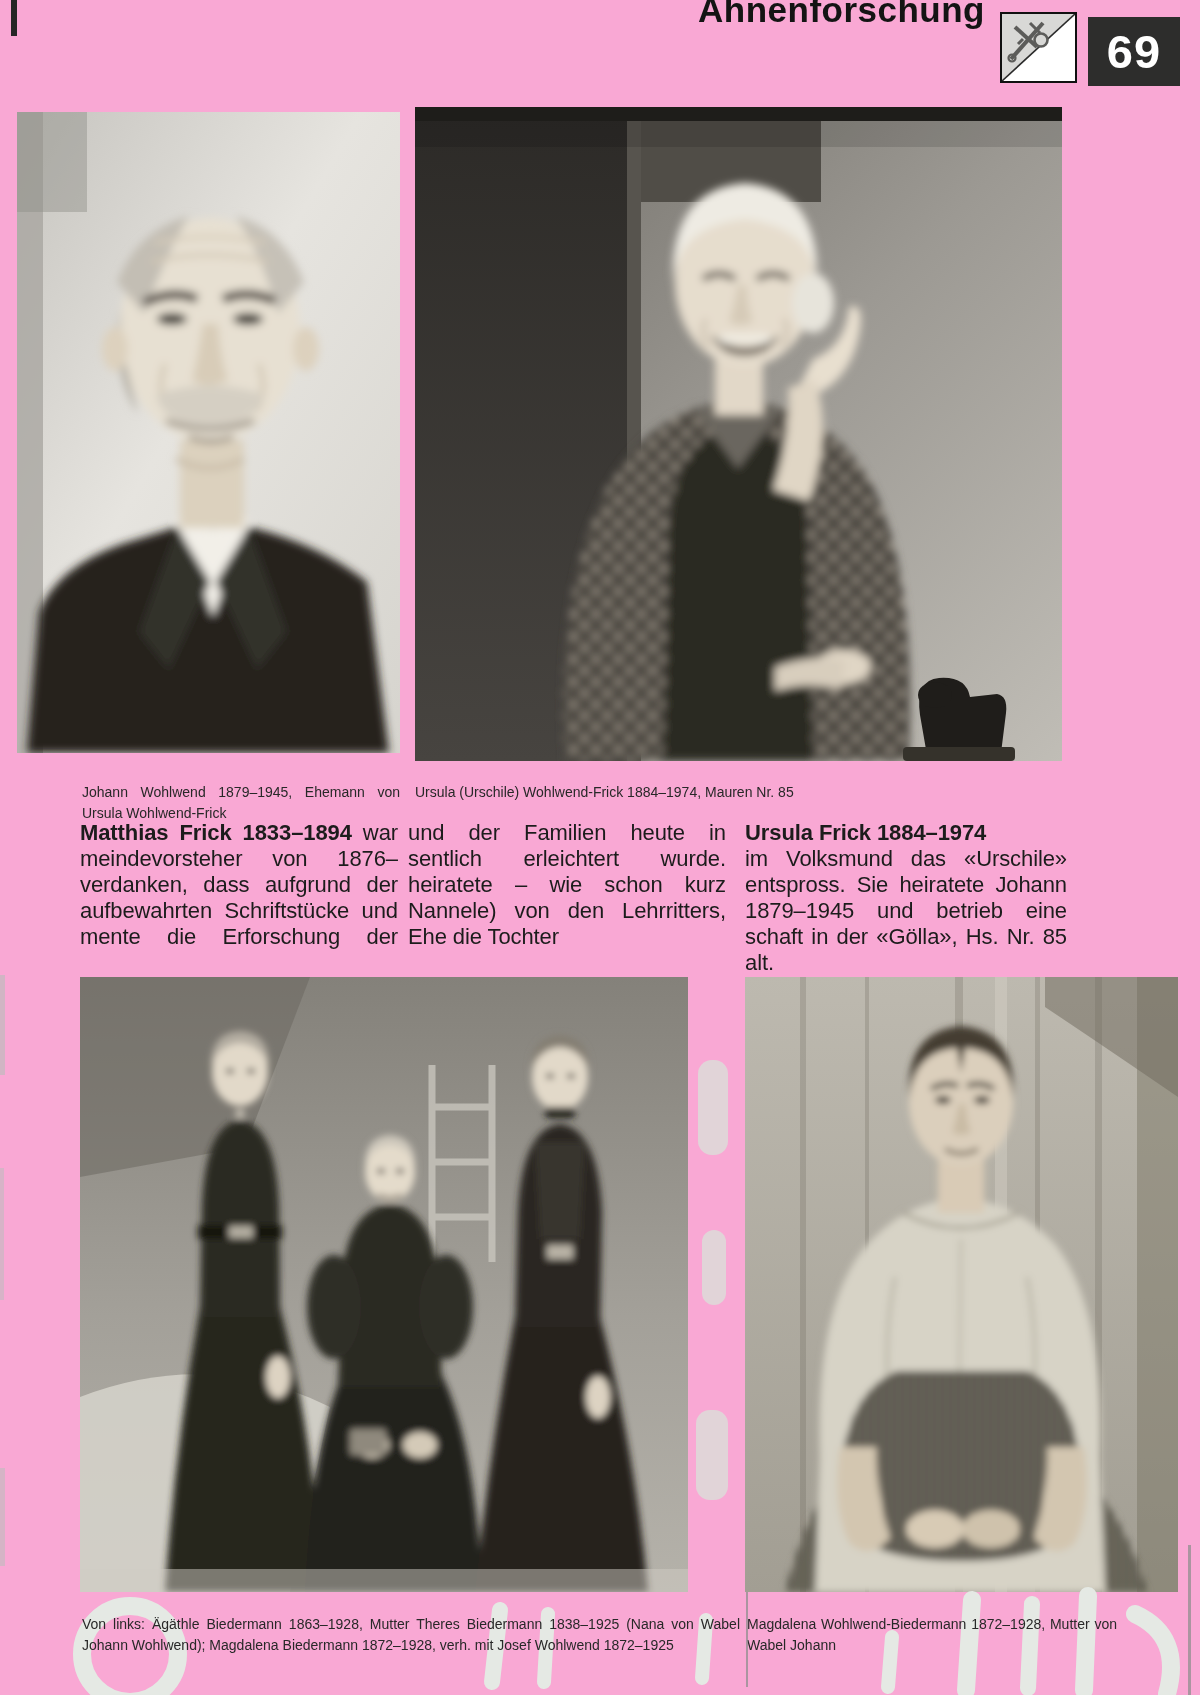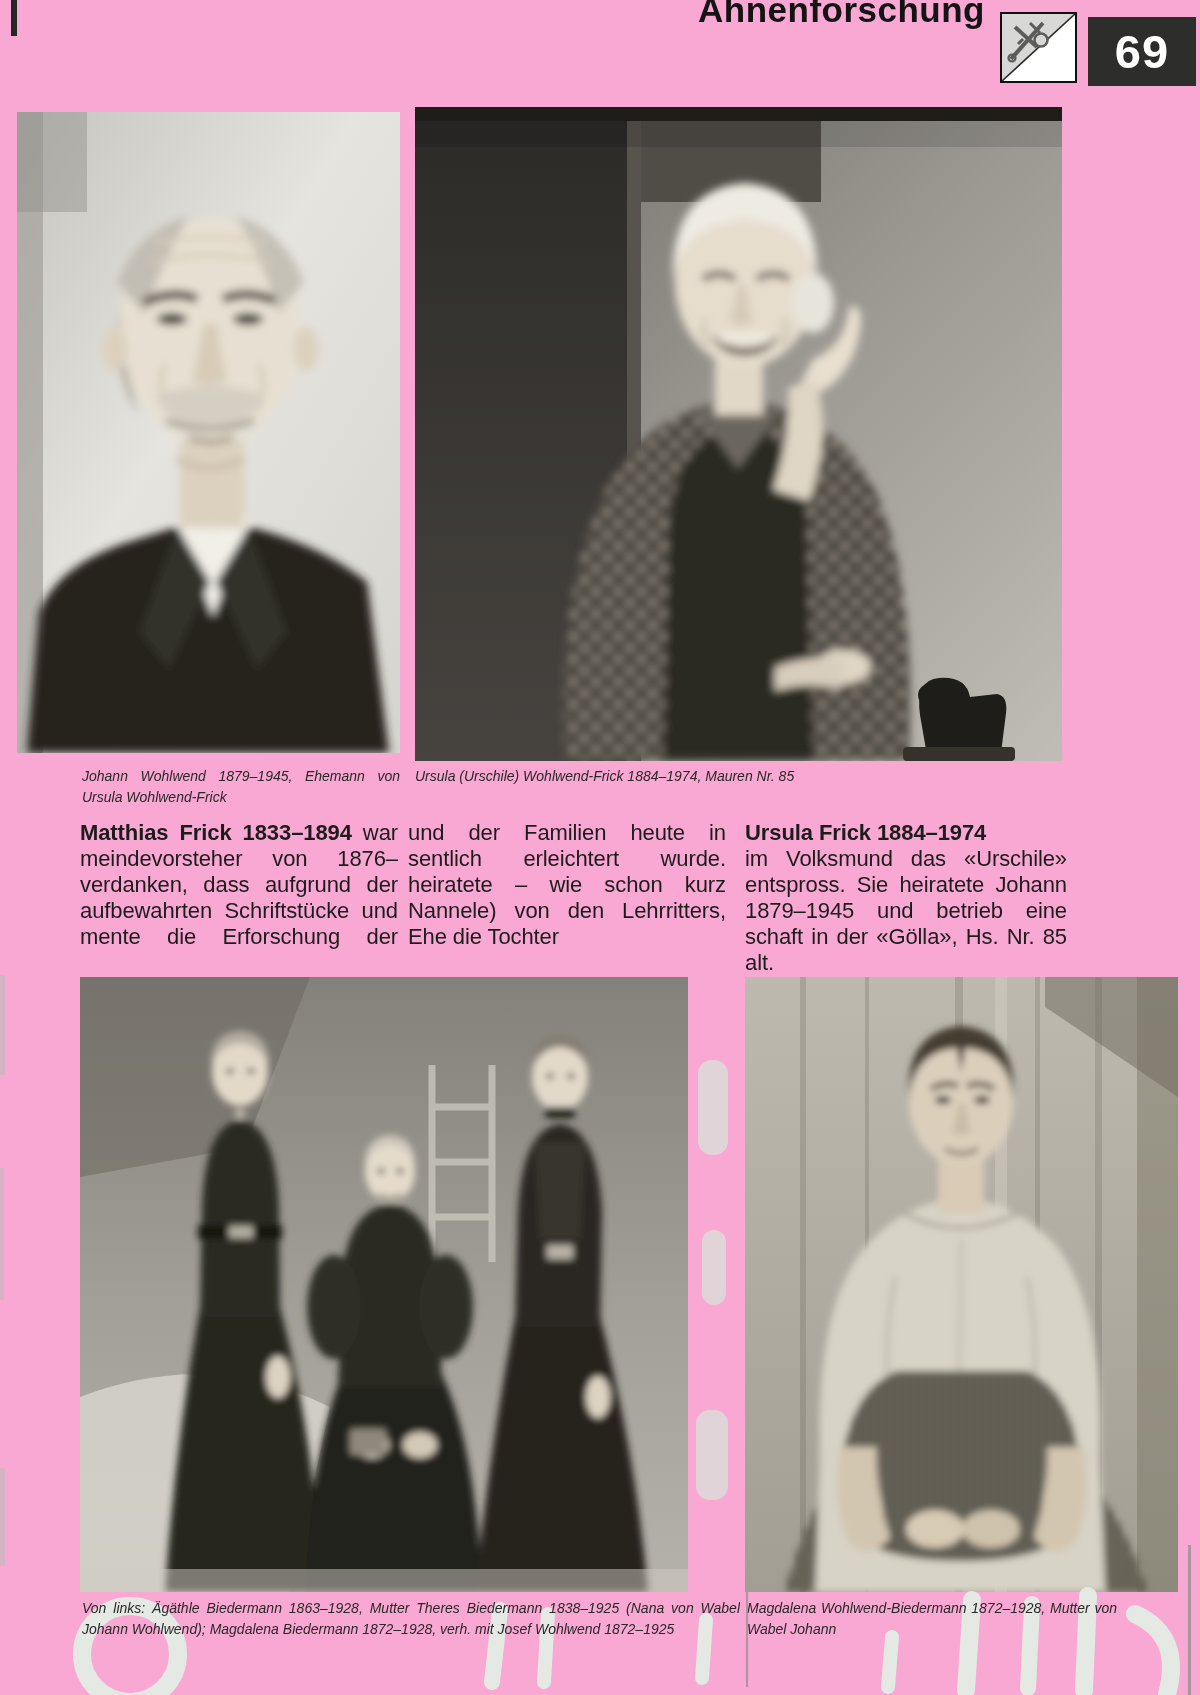--- a/index.html
+++ b/index.html
@@ -5,28 +5,28 @@
   html,body{margin:0;padding:0;background:#fdfdfc;}
   .page{position:relative;width:1200px;height:1695px;background:#f9a8d4;overflow:hidden;
         font-family:"Liberation Sans",sans-serif;color:#1e1e1e;}
   .abs{position:absolute;}
   
   .hdr-title{position:absolute;top:-10px;right:215px;font-size:35px;font-weight:700;
              letter-spacing:.5px;color:#141414;white-space:nowrap;}
   .crest{position:absolute;left:1000px;top:12px;width:77px;height:71px;border:2px solid #101010;
          box-sizing:border-box;background:#fff;}
   .crest svg{display:block;width:100%;height:100%;}
-  .numbox{position:absolute;left:1088px;top:17px;width:108px;height:69px;background:#2d2d2c;
+  .numbox{position:absolute;left:1088px;top:17px;width:92px;height:69px;background:#2d2d2c;
           display:flex;align-items:center;justify-content:center;
           font-size:47px;font-weight:700;color:#fff;letter-spacing:1px;}
   
   .photo{position:absolute;overflow:hidden;background:#cfcdc8;}
   .photo svg{display:block;width:100%;height:100%;}
   
-  .caption{position:absolute;font-style:italic;font-size:14px;line-height:21px;color:#282828;}
+  .caption{position:absolute;font-size:14px;line-height:21px;color:#282828;margin-top:16px;}
   .cap-line{height:21px;overflow:hidden;white-space:normal;}
   .cap-line.j{text-align:justify;text-align-last:justify;}
   
   .colm{position:absolute;top:820px;font-size:22px;line-height:26px;letter-spacing:-.1px;color:#1c1c1c;}
   .body-line{height:26px;overflow:hidden;text-align:justify;text-align-last:justify;}
   .body-line.nj{text-align:center;text-align-last:left;}
   .bld{font-weight:700;}
   
   .tick{position:absolute;background:#262626;}
   .strip{position:absolute;background:#bcbcbc;}

